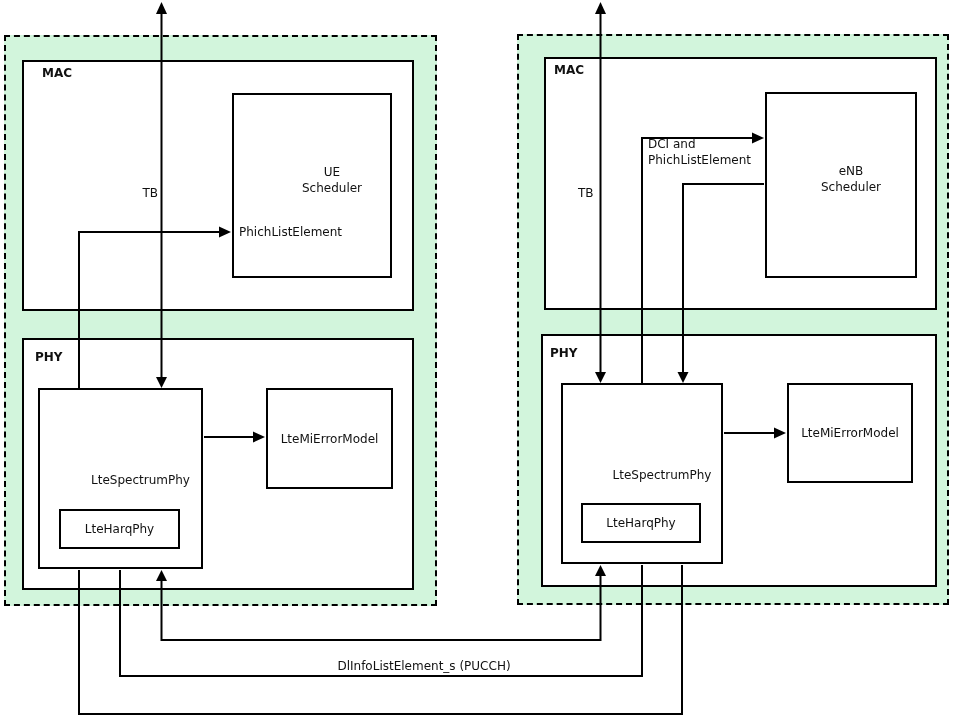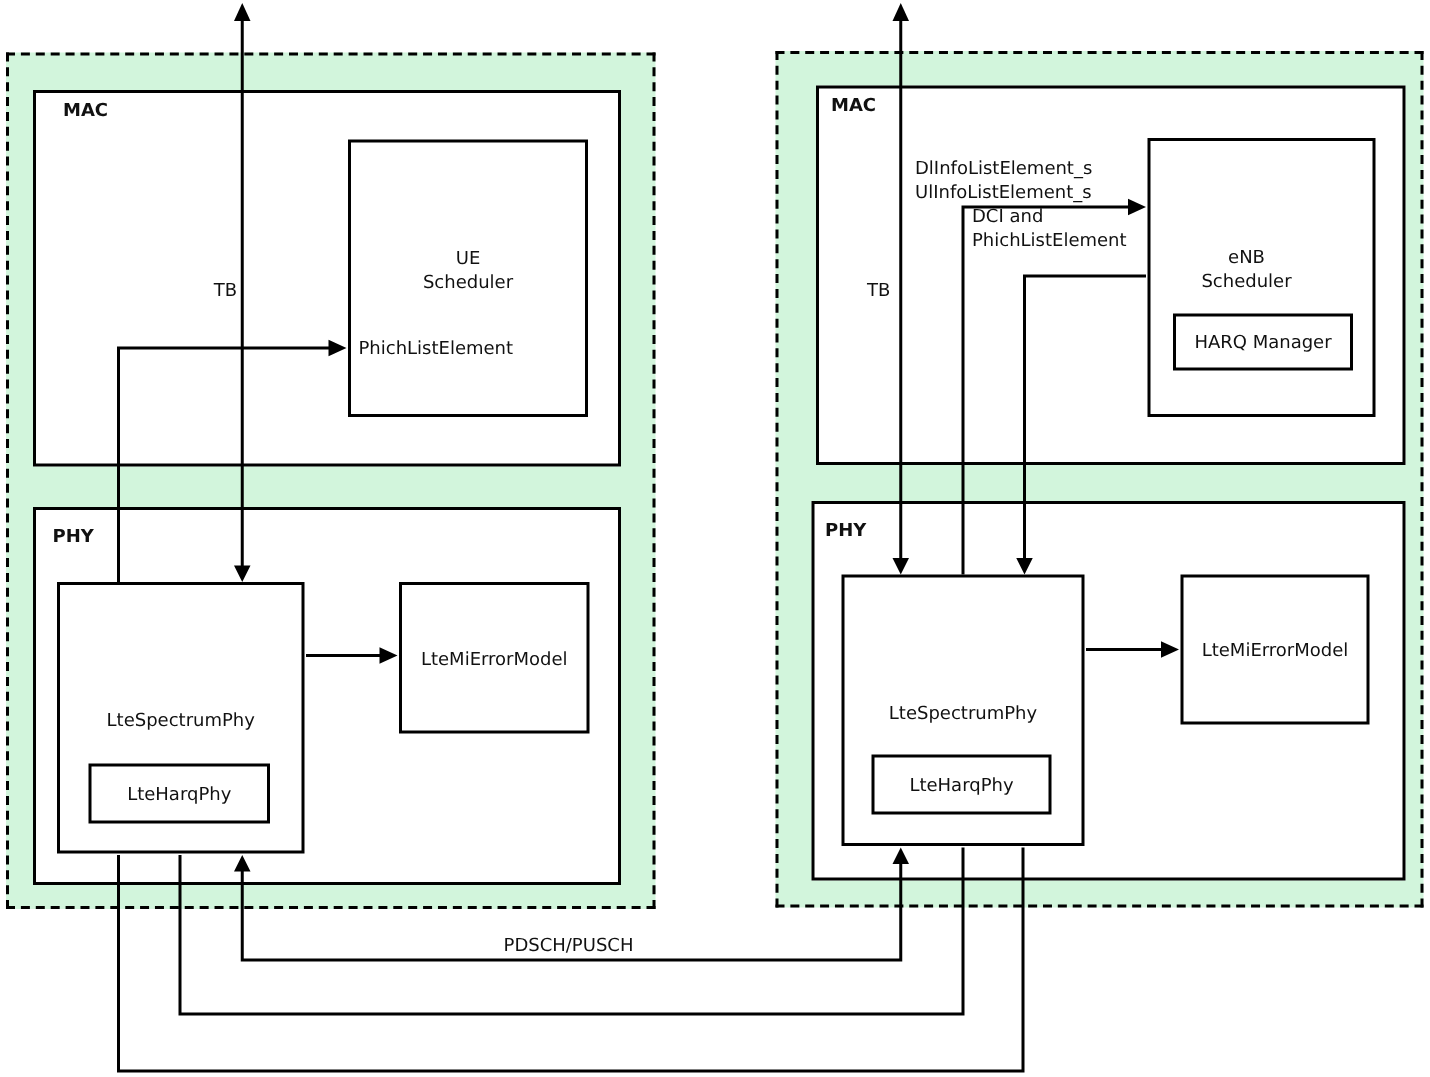--- a/index.html
+++ b/index.html
@@ -7,21 +7,21 @@
     --box-fill:#ffffff;
     --stroke:#000000;
     --text:#111111;
   }
   *{margin:0;padding:0;box-sizing:border-box;}
   body{background:#ffffff;font-family:"DejaVu Sans","Liberation Sans",sans-serif;color:var(--text);}
   #canvas{position:relative;width:953px;height:718px;background:#ffffff;overflow:hidden;}
   .dashed-node{position:absolute;background:var(--node-fill);border:2px dashed var(--stroke);}
   .box{position:absolute;background:var(--box-fill);border:2px solid var(--stroke);}
   .lbl{position:absolute;font-size:12px;line-height:15px;white-space:nowrap;}
-  .lbl.center{text-align:center;white-space:normal;}
+  .lbl.center{text-align:center;white-space:normal;margin-left:20px;}
   .big{font-size:12px;font-weight:bold;line-height:19px;}
   .two-line{line-height:16px;}
   .flexbox{display:flex;align-items:center;justify-content:center;font-size:12px;text-align:center;}
   svg#wires{position:absolute;left:0;top:0;pointer-events:none;}
   svg#wires line, svg#wires polyline{stroke:var(--stroke);stroke-width:2;fill:none;}
   svg#wires polygon{fill:var(--stroke);stroke:none;}
 </style>
 </head>
 <body>
 
@@ -42,23 +42,20 @@
   <div class="box" style="left:232px;top:93px;width:160px;height:185px;"></div>
   <div class="box" style="left:38px;top:388px;width:165px;height:181px;"></div>
   <div class="box flexbox" style="left:59px;top:509px;width:121px;height:40px;">
     <span>LteHarqPhy</span>
   </div>
   <div class="box flexbox" style="left:266px;top:388px;width:127px;height:101px;">
     <span>LteMiErrorModel</span>
   </div>
 
   <div class="box" style="left:765px;top:92px;width:152px;height:186px;"></div>
-  <div class="box flexbox" style="left:782px;top:209px;width:120px;height:38px;">
-    <span>HARQ Manager</span>
-  </div>
   <div class="box" style="left:561px;top:383px;width:162px;height:181px;"></div>
   <div class="box flexbox" style="left:581px;top:503px;width:120px;height:40px;">
     <span>LteHarqPhy</span>
   </div>
   <div class="box flexbox" style="left:787px;top:383px;width:126px;height:100px;">
     <span>LteMiErrorModel</span>
   </div>
 
   <svg id="wires" width="953" height="718" viewBox="0 0 953 718">
 
@@ -100,29 +97,25 @@
   <div class="lbl center two-line" style="left:232px;top:164px;width:160px;">
     <span style="display:block">UE</span>
     <span style="display:block">Scheduler</span>
   </div>
   <div class="lbl" style="left:239px;top:225px;">PhichListElement</div>
   <div class="lbl center" style="left:38px;top:473px;width:165px;">LteSpectrumPhy</div>
 
   <div class="lbl big" style="left:554px;top:61px;">MAC</div>
   <div class="lbl big" style="left:550px;top:344px;">PHY</div>
   <div class="lbl" style="left:578px;top:186px;">TB</div>
-  <div class="lbl two-line" style="left:610px;top:104px;">
-    <span style="display:block">DlInfoListElement_s</span>
-    <span style="display:block">UlInfoListElement_s</span>
-  </div>
   <div class="lbl two-line" style="left:648px;top:136px;">
     <span style="display:block">DCI and</span>
     <span style="display:block">PhichListElement</span>
   </div>
   <div class="lbl center two-line" style="left:765px;top:163px;width:132px;">
     <span style="display:block">eNB</span>
     <span style="display:block">Scheduler</span>
   </div>
   <div class="lbl center" style="left:561px;top:468px;width:162px;">LteSpectrumPhy</div>
 
-  <div class="lbl center" style="left:279px;top:623px;width:200px;">PDSCH/PUSCH</div>
+  <div class="lbl center" style="left:294px;top:659px;width:220px;">DlInfoListElement_s (PUCCH)</div>
 
 </div>
 
 </body></html>

